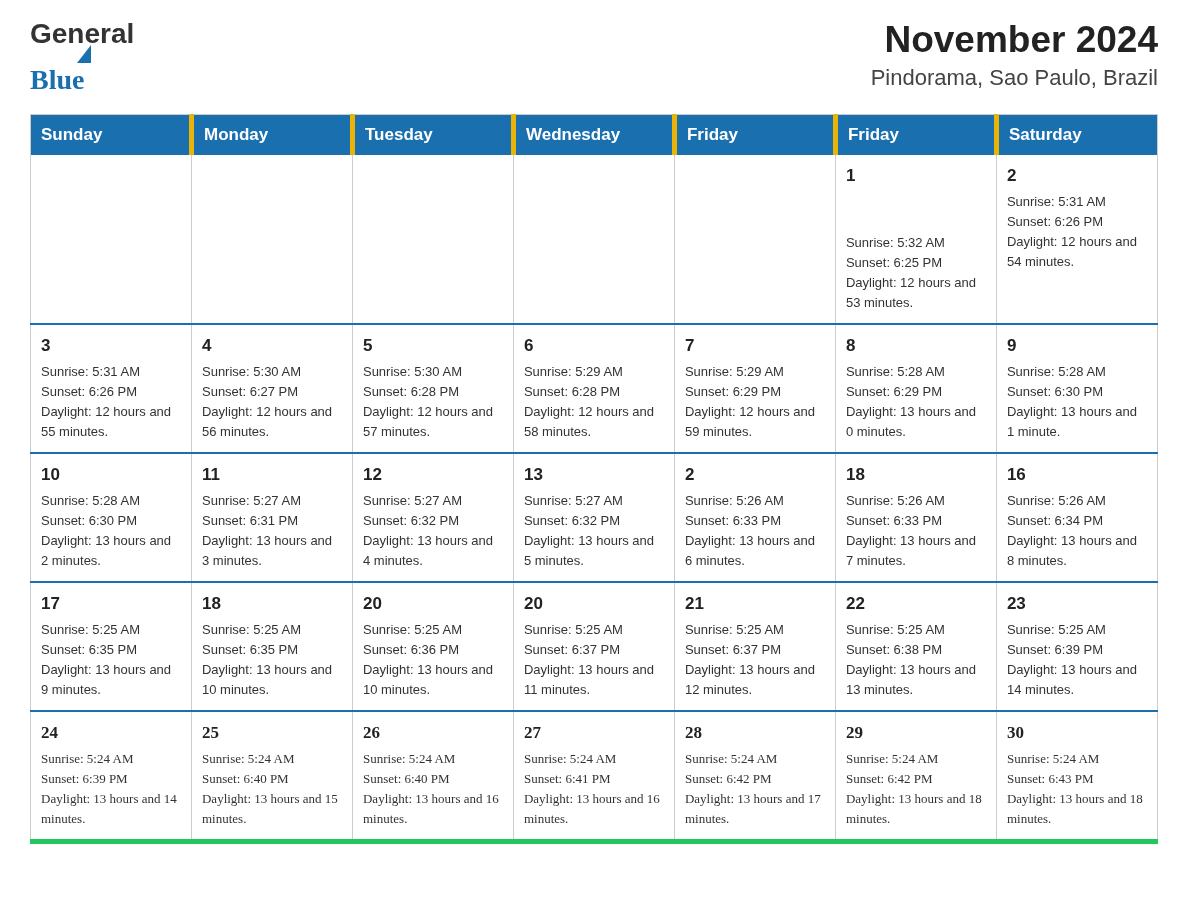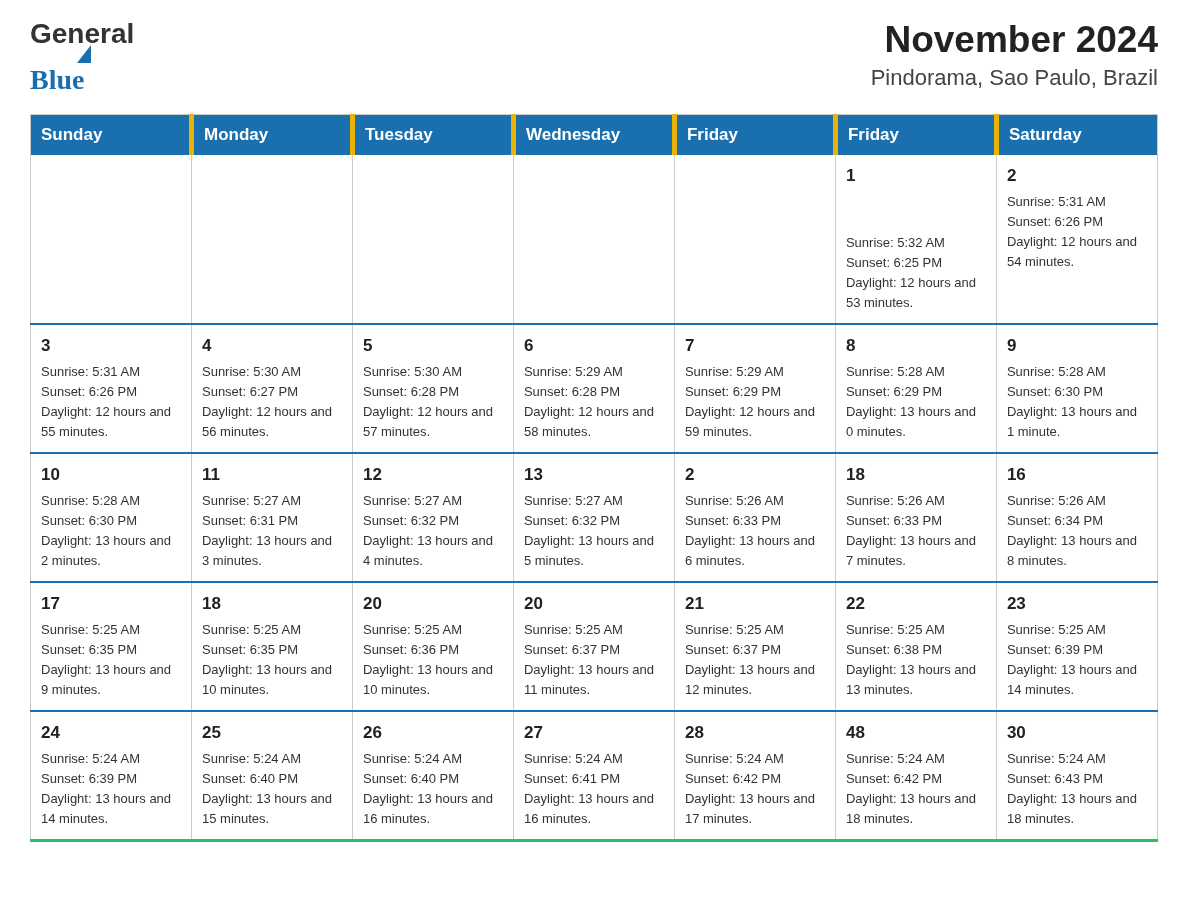--- a/index.html
+++ b/index.html
@@ -86,21 +86,22 @@
       width: 14.285%;
       min-height: 110px;
       font-size: 13px;
       color: #333;
       line-height: 1.5;
     }
     .calendar tbody tr td:last-child {
       border-right: none;
     }
     .calendar tbody tr:last-child td {
-      border-bottom: 3px solid #22c55e;
+      border-bottom: 5px solid #22c55e;
+      font-family: Liberation Serif, serif;
     }
     .day-number {
       font-size: 17px;
       font-weight: bold;
       color: #222;
       display: block;
       margin-bottom: 3px;
     }
     .day-info {
       font-size: 13px;
@@ -319,21 +320,21 @@
 Sunset: 6:41 PM
 Daylight: 13 hours and 16 minutes.</div>
         </td>
         <td>
           <span class="day-number">28</span>
           <div class="day-info" style="white-space: pre-line;">Sunrise: 5:24 AM
 Sunset: 6:42 PM
 Daylight: 13 hours and 17 minutes.</div>
         </td>
         <td>
-          <span class="day-number">48</span>
+          <span class="day-number">29</span>
           <div class="day-info" style="white-space: pre-line;">Sunrise: 5:24 AM
 Sunset: 6:42 PM
 Daylight: 13 hours and 18 minutes.</div>
         </td>
         <td>
           <span class="day-number">30</span>
           <div class="day-info" style="white-space: pre-line;">Sunrise: 5:24 AM
 Sunset: 6:43 PM
 Daylight: 13 hours and 18 minutes.</div>
         </td>

